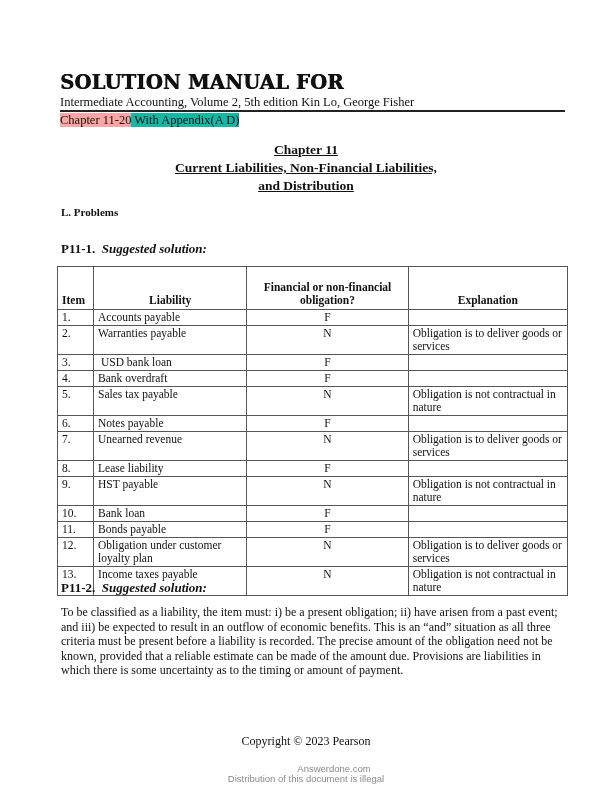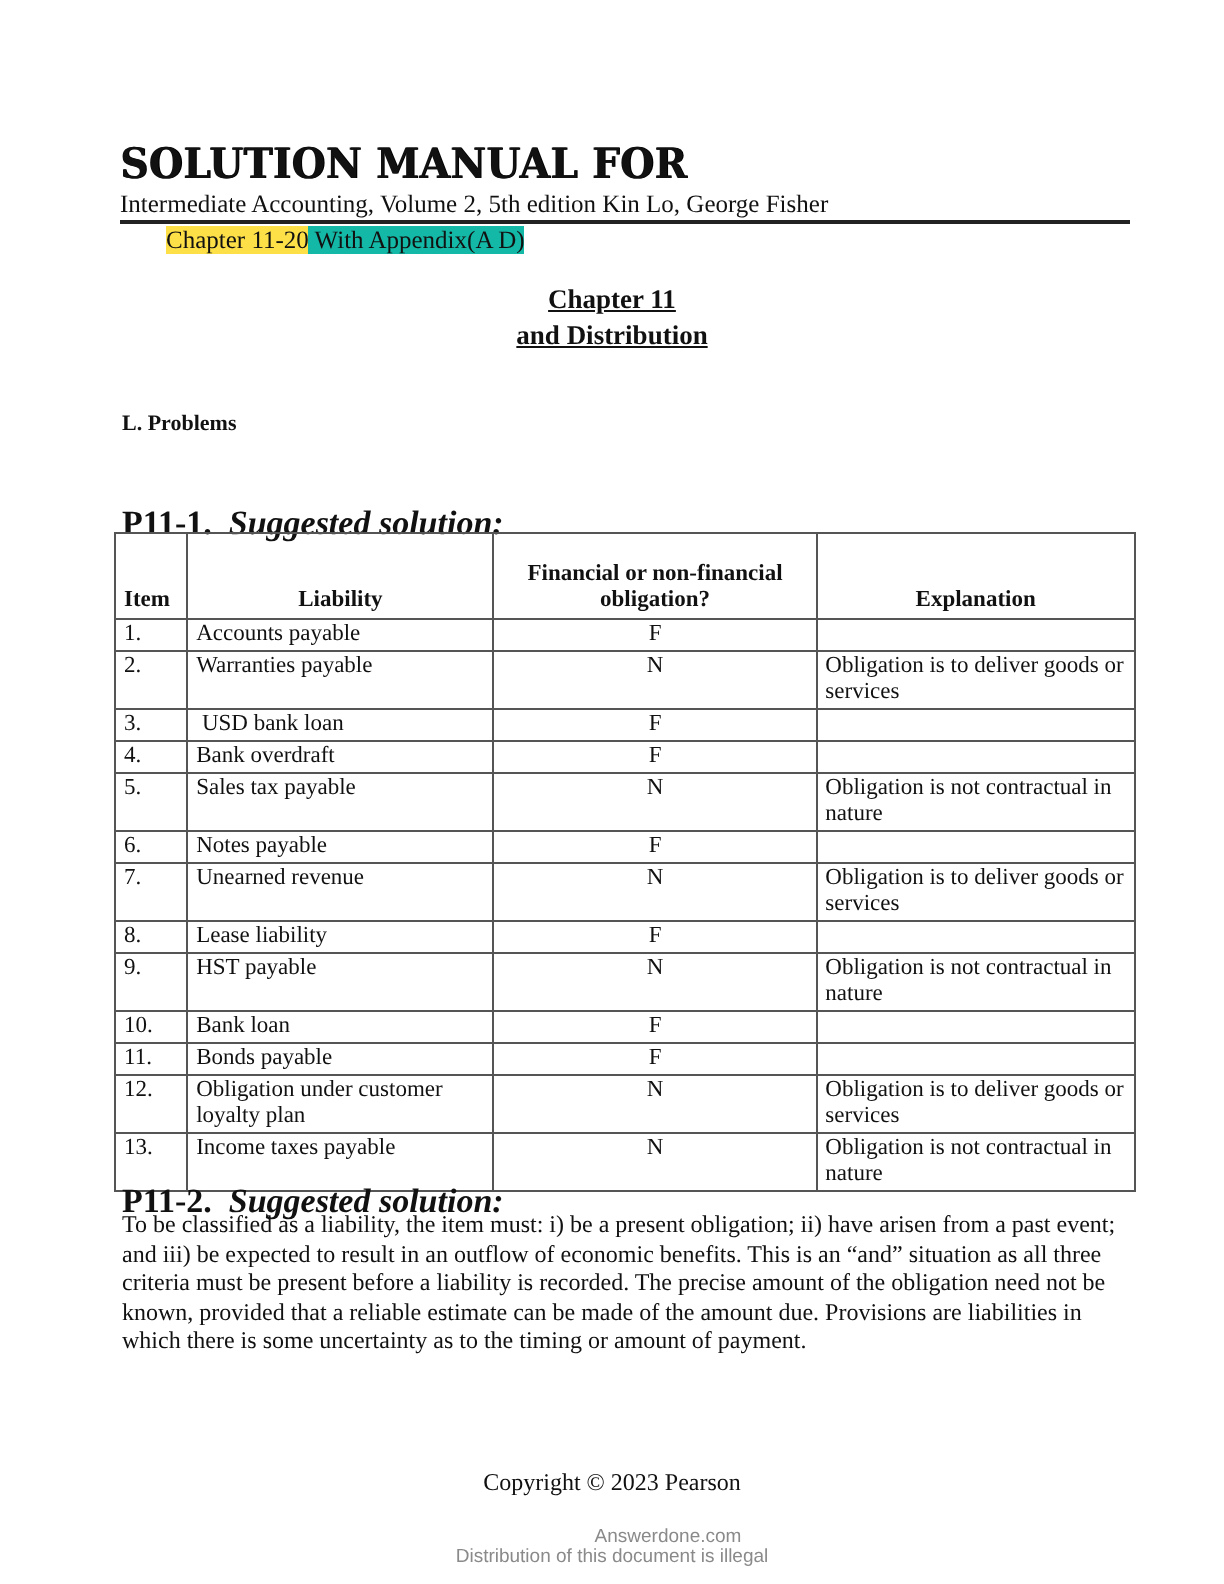--- a/index.html
+++ b/index.html
@@ -6,29 +6,29 @@
   body { width: 612px; height: 792px; position: relative; overflow: hidden;
          font-family: "Liberation Serif", serif; color: #111; }
   .page { position: absolute; left: 0; top: 0; width: 612px; height: 792px; }
 
   .banner-title { position: absolute; left: 60px; top: 70px; font-family: "DejaVu Serif", serif;
                   font-weight: 900; font-size: 21px; letter-spacing: 0.2px; line-height: 24px;
                   transform: scaleX(0.93); transform-origin: left; text-shadow: 0.6px 0 0 #000; }
   .banner-sub { position: absolute; left: 60px; top: 95px; font-size: 12.5px; line-height: 14px; }
   .banner-rule { position: absolute; left: 60px; top: 110px; width: 505px; height: 2px; background: #222; }
   .banner-chapters { position: absolute; left: 60px; top: 113px; font-size: 12.5px; line-height: 14px; }
-  .hl-green { background: #fde047; margin-left: 23px; }
+  .hl-green { background: #fca5a5; }
   .hl-yellow { background: #14b8a6; }
 
   .chapter-head { position: absolute; left: 0; top: 141px; width: 612px; text-align: center;
                   font-weight: bold; font-size: 13.5px; line-height: 18px; }
   .chapter-head div { text-decoration: underline; }
 
   .section-title { position: absolute; left: 61px; top: 206px; font-weight: bold; font-size: 11px; }
-  .prob-label { position: absolute; left: 61px; font-size: 17px; margin-top: 11px; }
+  .prob-label { position: absolute; left: 61px; font-size: 13px; }
   .prob-label b { font-weight: bold; }
   .prob-label i { font-weight: bold; font-style: italic; }
 
   table.liab { position: absolute; left: 57px; top: 266px; width: 511px; border-collapse: collapse;
                font-size: 11.5px; line-height: 13px; }
   table.liab th, table.liab td { border: 1px solid #555; padding: 1px 4px 1px 4px; vertical-align: top; }
   table.liab th { font-weight: bold; vertical-align: bottom; text-align: center; padding-top: 14px; padding-bottom: 2px; }
   table.liab th.c-item { text-align: left; }
   .c-item { width: 27px; }
   .c-liab { width: 144px; }
@@ -49,20 +49,21 @@
 
   <div class="banner-title">SOLUTION MANUAL FOR</div>
   <div class="banner-sub">Intermediate Accounting, Volume 2, 5th edition Kin Lo, George Fisher</div>
   <div class="banner-rule"></div>
   <div class="banner-chapters">
     <span class="hl-green">Chapter 11-20</span><span class="hl-yellow"> With Appendix(A D)</span>
   </div>
 
   <div class="chapter-head">
     <div>Chapter 11</div>
+    <div>Current Liabilities, Non-Financial Liabilities,</div>
     <div>and Distribution</div>
   </div>
 
   <div class="section-title">L. Problems</div>
 
   <div class="prob-label" style="top:241px;">
     <b>P11-1.</b>&nbsp;&nbsp;<i>Suggested solution:</i>
   </div>
 
   <table class="liab">

